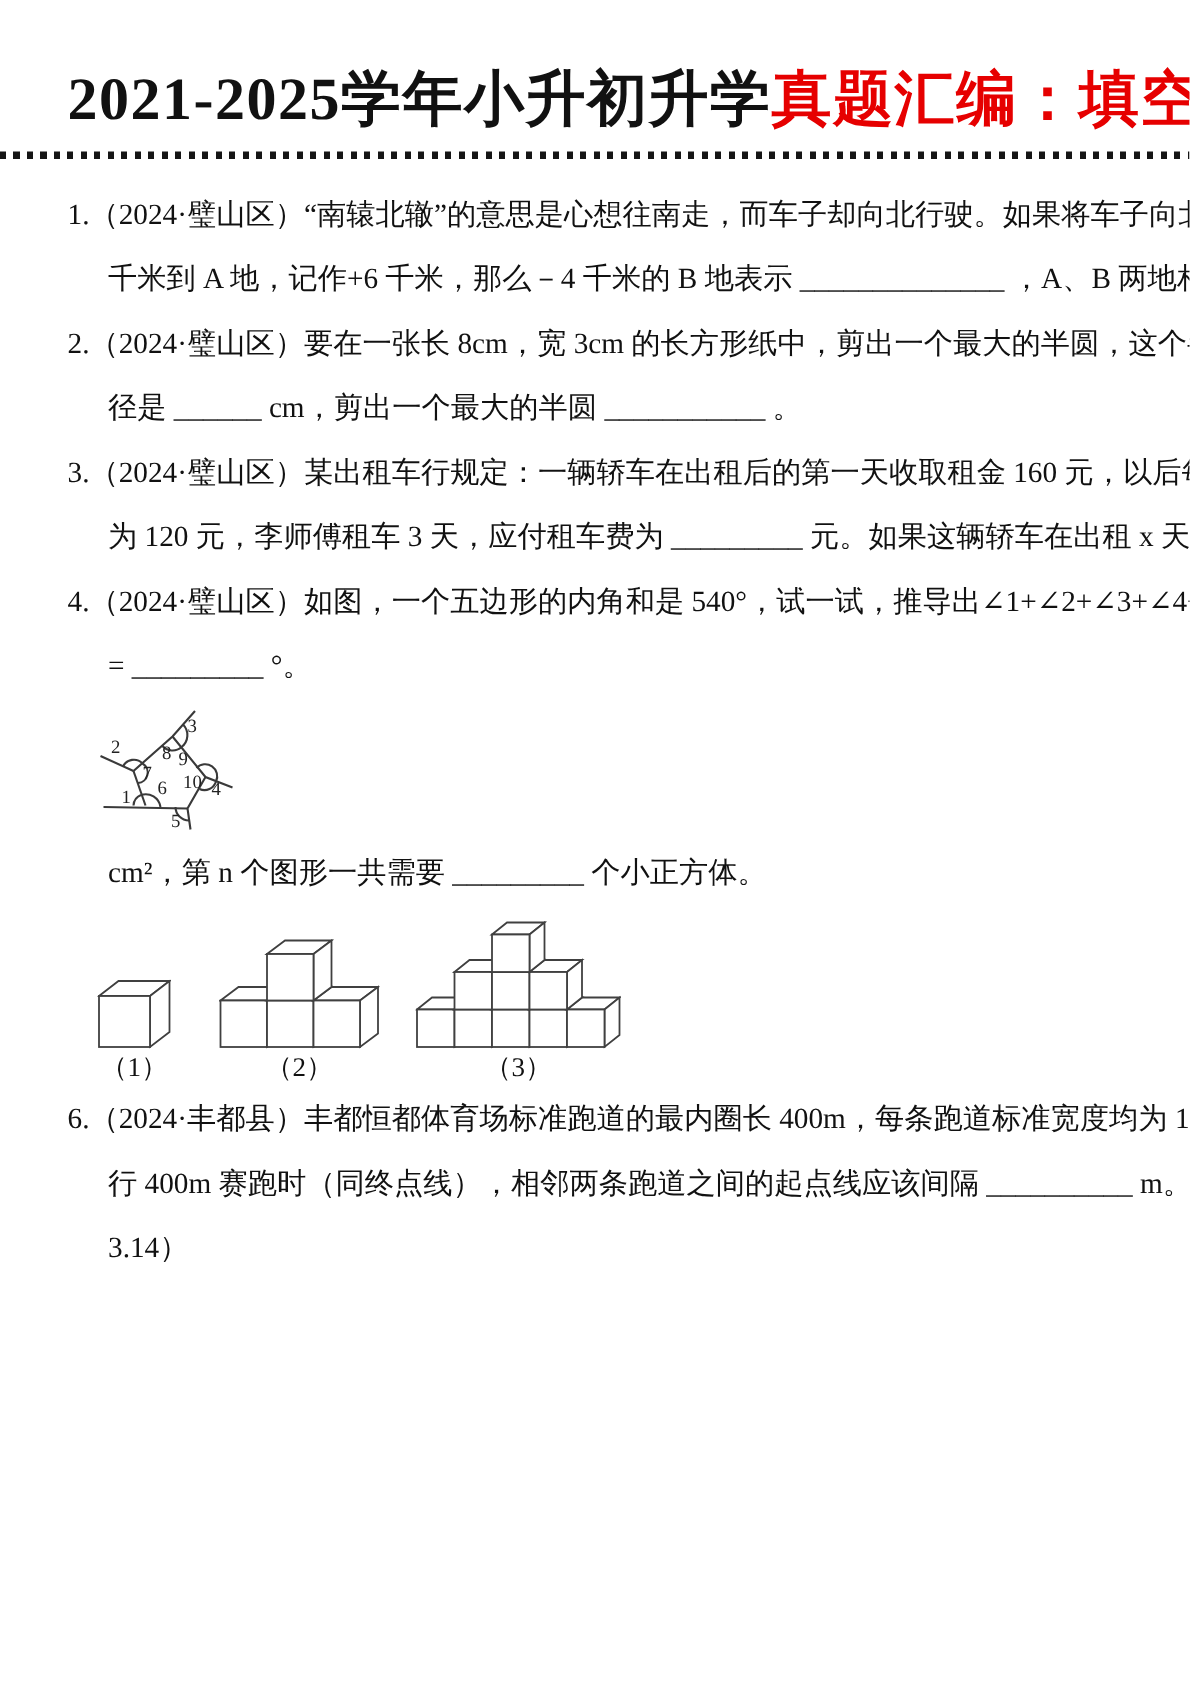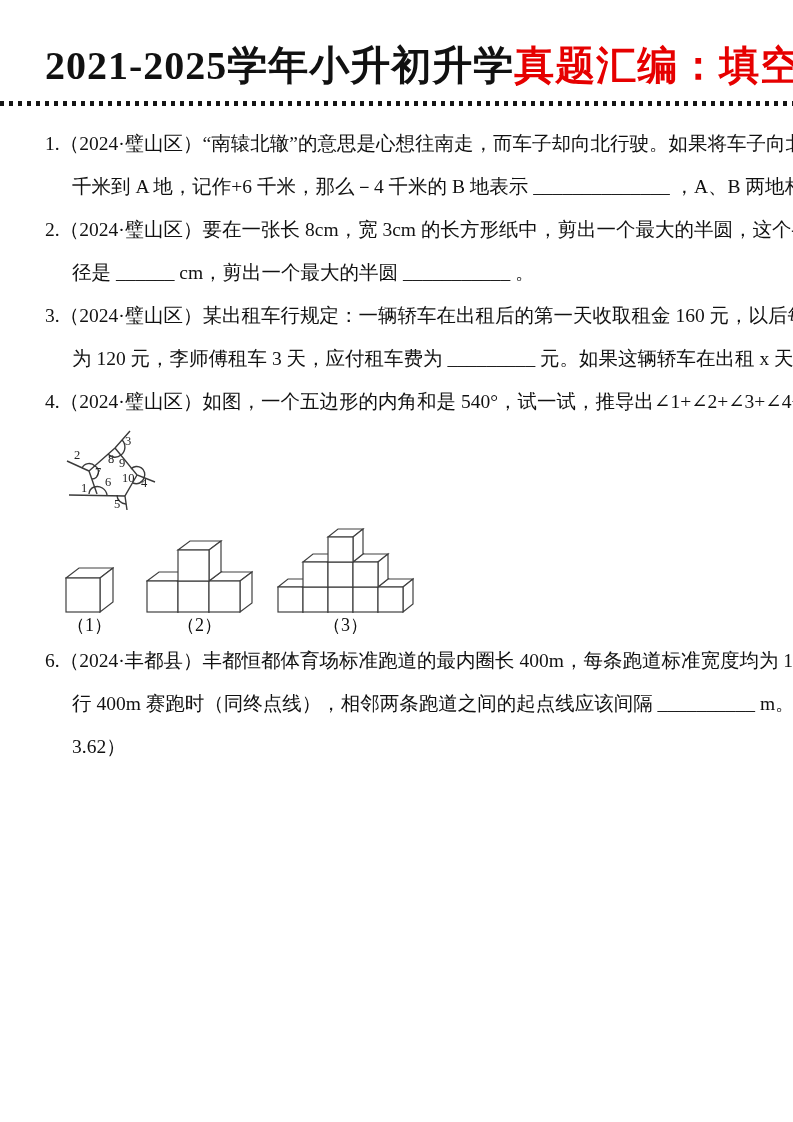--- a/index.html
+++ b/index.html
@@ -57,20 +57,21 @@
       <div class="line cont">径是 ______ cm，剪出一个最大的半圆 ___________ 。</div>
     </div>
 
     <div class="question">
       <div class="line">3.（2024·璧山区）某出租车行规定：一辆轿车在出租后的第一天收取租金 160 元，以后每天租金</div>
       <div class="line cont">为 120 元，李师傅租车 3 天，应付租车费为 _________ 元。如果这辆轿车在出租 x 天后（x＞1），</div>
     </div>
 
     <div class="question">
       <div class="line">4.（2024·璧山区）如图，一个五边形的内角和是 540°，试一试，推导出∠1+∠2+∠3+∠4+∠5</div>
+      <div class="line cont">= _________ °。</div>
       <div class="pent-wrap">
         <svg class="pent" width="115" height="95" viewBox="0 0 115 95">
 
           <path d="M73,8 L58,25 L32,48"></path>
           <path d="M10,38 L32,48"></path>
           <path d="M32,48 L40,71"></path>
           <path d="M12,72 L68,73"></path>
           <path d="M58,25 L80,52 L98,59"></path>
           <path d="M80,52 L68,73 L70,87"></path>
 
@@ -92,20 +93,21 @@
           <text x="48" y="63">6</text>
           <text x="38" y="53">7</text>
           <text x="51" y="40">8</text>
           <text x="62" y="44">9</text>
           <text x="65" y="59">10</text>
         </svg>
       </div>
     </div>
 
     <div class="question">
+      <div class="line cont">cm²，第 n 个图形一共需要 _________ 个小正方体。</div>
       <div class="cubes-row">
         <div class="cube-fig">
           <svg viewBox="0 0 49 46" width="49" height="46">
               <g>
                 <path d="M1,11 l13,-10 h34 l-13,10 z"></path>
                 <path d="M35,11 l13,-10 v34 l-13,10 z"></path>
                 <rect x="1" y="11" width="34" height="34"></rect>
               </g>
             </svg>
           <div class="fig-label">（1）</div>
@@ -184,19 +186,19 @@
               </g>
             </svg>
           <div class="fig-label">（3）</div>
         </div>
       </div>
     </div>
 
     <div class="question">
       <div class="line">6.（2024·丰都县）丰都恒都体育场标准跑道的最内圈长 400m，每条跑道标准宽度均为 1.25m。进</div>
       <div class="line cont">行 400m 赛跑时（同终点线），相邻两条跑道之间的起点线应该间隔 __________ m。（圆周率取</div>
-      <div class="line cont">3.62）</div>
+      <div class="line cont">3.14）</div>
     </div>
 
 
 
   </div>
 </div>
 
 </body></html>

